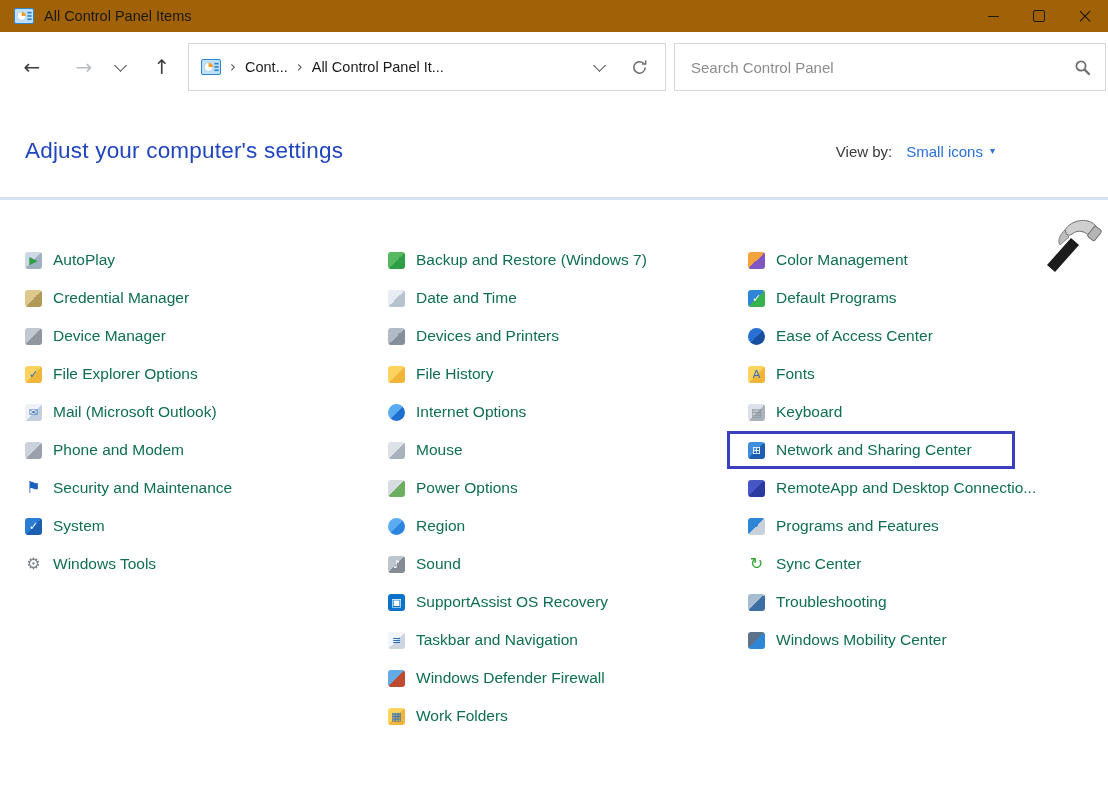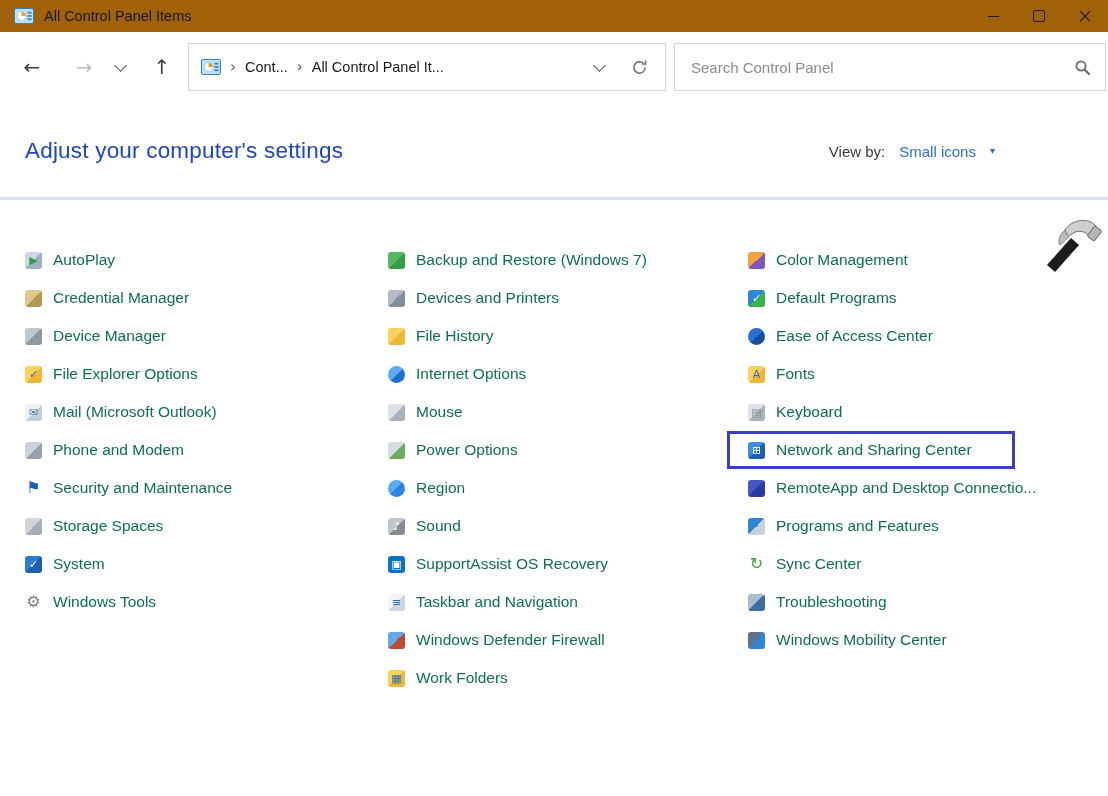--- a/index.html
+++ b/index.html
@@ -34,21 +34,21 @@
   .search-box{flex:1;margin-left:8px;margin-right:2px;height:48px;box-sizing:border-box;border:1px solid #d6d6d6;
               display:flex;align-items:center;padding:0 14px;background:#fff;}
   .search-box input{flex:1;border:none;outline:none;font-size:15px;font-family:"Liberation Sans",sans-serif;color:#222;background:transparent;}
   .search-box input::placeholder{color:#8c8c8c;}
 
   
   .header-row{position:absolute;top:138px;left:25px;right:113px;display:flex;align-items:center;}
   .header-row h1{margin:0;font-size:22.5px;font-weight:400;color:var(--header,#2145bd);letter-spacing:.2px;}
   .view-by{margin-left:auto;display:flex;align-items:center;font-size:15px;}
   .view-by .vb-label{color:#3a3a3a;margin-right:14px;}
-  .view-link{border:none;background:transparent;padding:0;display:flex;align-items:center;gap:14px;
+  .view-link{border:none;background:transparent;padding:0;display:flex;align-items:center;gap:7px;
              color:var(--viewlink,#2a70d8);font-size:15px;font-family:"Liberation Sans",sans-serif;}
   .caret{font-family:"DejaVu Sans",sans-serif;font-size:10px;line-height:1;}
   .separator{position:absolute;top:197px;left:0;right:0;height:3px;background:var(--sep,#d7e3f4);}
 
   
   .content{position:absolute;top:241px;left:0;right:0;}
   .col{position:absolute;top:0;}
   .col[data-col="0"]{left:25px;width:360px;}
   .col[data-col="1"]{left:388px;width:355px;}
   .col[data-col="2"]{left:748px;width:355px;}
@@ -191,40 +191,40 @@
           <span class="ic" style="background: linear-gradient(135deg, rgb(204, 210, 217) 0px, rgb(204, 210, 217) 50%, rgb(153, 162, 172) 50%, rgb(153, 162, 172) 100%);"></span>
           <span class="lbl">Phone and Modem</span>
         </div>
         <div class="item">
           <span class="ic bare">
             <span class="g" style="color: rgb(27, 95, 189); font-size: 16px;">⚑</span>
           </span>
           <span class="lbl">Security and Maintenance</span>
         </div>
         <div class="item">
-          <span class="ic" style="background: linear-gradient(135deg, rgb(208, 213, 218) 0px, rgb(208, 213, 218) 50%, rgb(168, 174, 181) 50%, rgb(168, 174, 181) 100%);"></span>
-          <span class="lbl">Storage Spaces</span>
-        </div>
-        <div class="item">
           <span class="ic" style="background: linear-gradient(135deg, rgb(43, 124, 211) 0px, rgb(43, 124, 211) 50%, rgb(28, 95, 176) 50%, rgb(28, 95, 176) 100%);">
             <span class="g" style="color: rgb(255, 255, 255);">✓</span>
           </span>
           <span class="lbl">System</span>
         </div>
         <div class="item">
           <span class="ic bare">
             <span class="g" style="color: rgb(123, 130, 138); font-size: 16px;">⚙</span>
           </span>
           <span class="lbl">Windows Tools</span>
         </div>
       </div>
     <div class="col" data-col="1">
         <div class="item">
           <span class="ic" style="background: linear-gradient(135deg, rgb(87, 184, 95) 0px, rgb(87, 184, 95) 50%, rgb(47, 158, 68) 50%, rgb(47, 158, 68) 100%);"></span>
           <span class="lbl">Backup and Restore (Windows 7)</span>
+        </div>
+        <div class="item">
+          <span class="ic" style="background: linear-gradient(135deg, rgb(232, 237, 243) 0px, rgb(232, 237, 243) 50%, rgb(183, 195, 208) 50%, rgb(183, 195, 208) 100%);"></span>
+          <span class="lbl">Date and Time</span>
         </div>
         <div class="item">
           <span class="ic" style="background: linear-gradient(135deg, rgb(179, 188, 198) 0px, rgb(179, 188, 198) 50%, rgb(132, 143, 155) 50%, rgb(132, 143, 155) 100%);"></span>
           <span class="lbl">Devices and Printers</span>
         </div>
         <div class="item">
           <span class="ic" style="background: linear-gradient(135deg, rgb(255, 210, 94) 0px, rgb(255, 210, 94) 50%, rgb(240, 182, 58) 50%, rgb(240, 182, 58) 100%);"></span>
           <span class="lbl">File History</span>
         </div>
         <div class="item">

